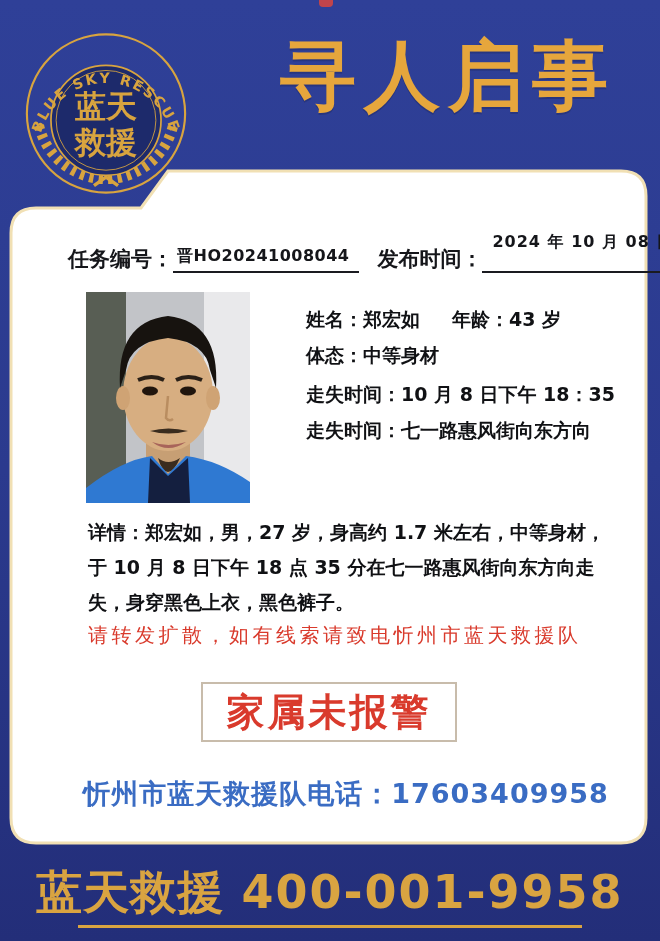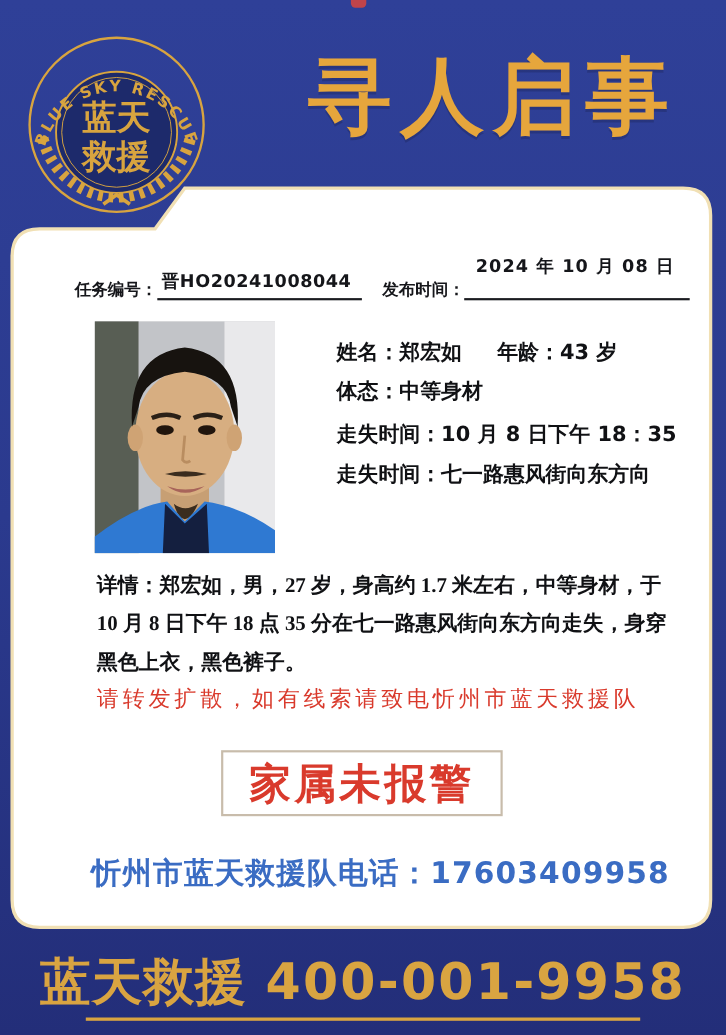--- a/index.html
+++ b/index.html
@@ -5,49 +5,49 @@
   html,body{margin:0;padding:0;}
   body{
     width:660px;height:941px;position:relative;overflow:hidden;
     background:linear-gradient(180deg,#2f4098 0%,#2b3a8e 50%,#232e79 100%);
     font-family:"DejaVu Sans","Liberation Sans",sans-serif;
   }
   .abs{position:absolute;}
   
   .badge{left:20px;top:24px;width:172px;height:172px;}
   .poster-title{
-    left:280px;top:48px;width:380px;
+    left:280px;top:36px;width:380px;
     font-size:76px;font-weight:900;color:#e6a63c;
     letter-spacing:8px;line-height:1.05;white-space:nowrap;
     text-shadow:0 2px 0 rgba(0,0,0,.15);
   }
   .corner-mark{left:319px;top:0;width:14px;height:7px;border-radius:0 0 4px 4px;
     background:#d04543;opacity:.9;}
   
   .card-svg{left:0;top:0;width:660px;height:941px;}
   
   .task-row{left:68px;top:238px;width:530px;display:flex;align-items:flex-end;
     font-weight:700;color:#15161a;white-space:nowrap;}
-  .task-label{font-size:15px;}
+  .task-label{font-size:21px;}
   .task-value{font-size:16px;border-bottom:2px solid #1a1b20;padding:0 10px 4px 4px;
     margin-right:18px;letter-spacing:.5px;}
   .pub-value{font-size:16px;border-bottom:2px solid #1a1b20;padding:0 14px 12px 10px;
     letter-spacing:1px;}
   .pub-value .raised{position:relative;top:-6px;}
   
   .photo{left:86px;top:292px;width:164px;height:211px;}
   
   .info{left:306px;top:302px;width:320px;color:#101114;font-weight:700;font-size:19px;}
   .info-row{display:flex;height:36px;align-items:center;}
   .info-cell-l{width:146px;}
   .info-row.single{white-space:nowrap;}
   .info-row.gap{margin-top:3px;}
   
   .details{left:88px;top:515px;width:528px;font-size:19px;font-weight:700;
-    color:#101114;line-height:35px;text-align:left;font-family:Liberation Serif, serif;}
+    color:#101114;line-height:35px;text-align:left;}
   
   .notice{left:88px;top:622px;width:530px;font-size:20px;font-weight:400;
     color:#d93a2c;letter-spacing:3.5px;white-space:nowrap;}
   
   .alert-box{left:201px;top:682px;width:252px;height:56px;background:#fff;
     border:2px solid #c8bcab;display:flex;align-items:center;justify-content:center;}
   .alert-box span{color:#d93a2c;font-size:38px;font-weight:700;letter-spacing:3px;}
   
   .contact{left:16px;top:776px;width:660px;text-align:center;color:#3a6cc3;
     font-size:27px;font-weight:700;letter-spacing:1px;}

